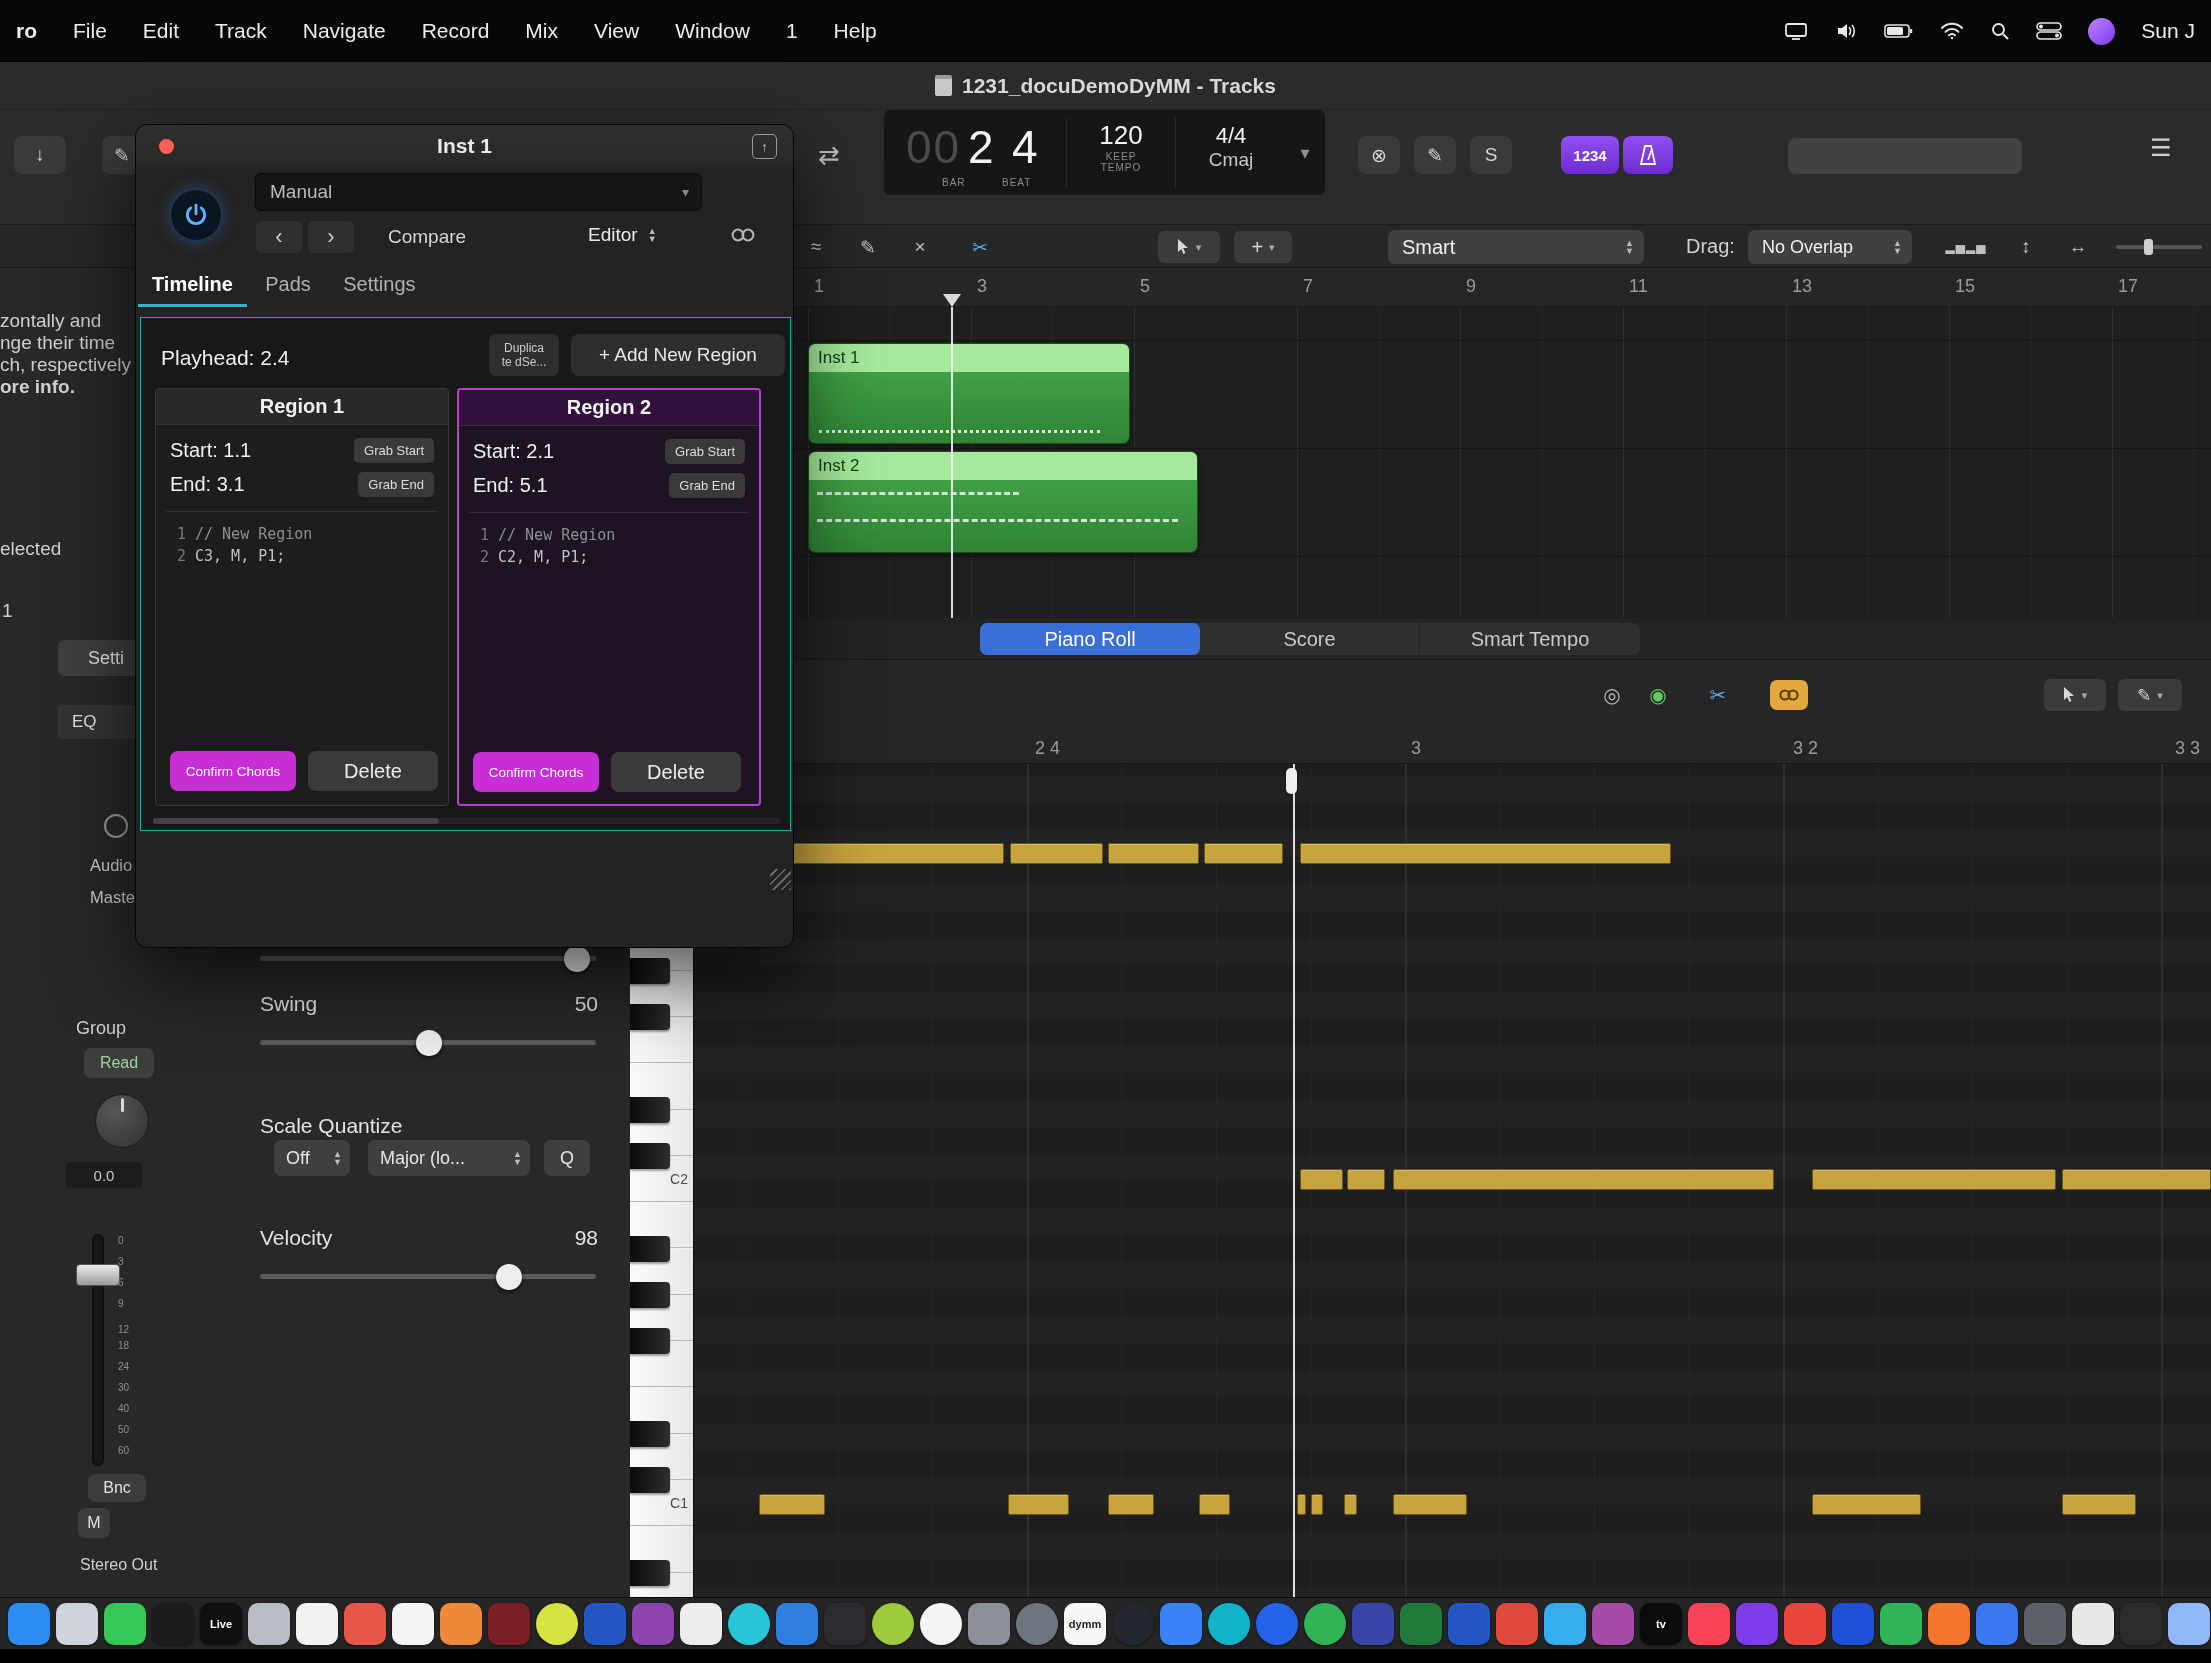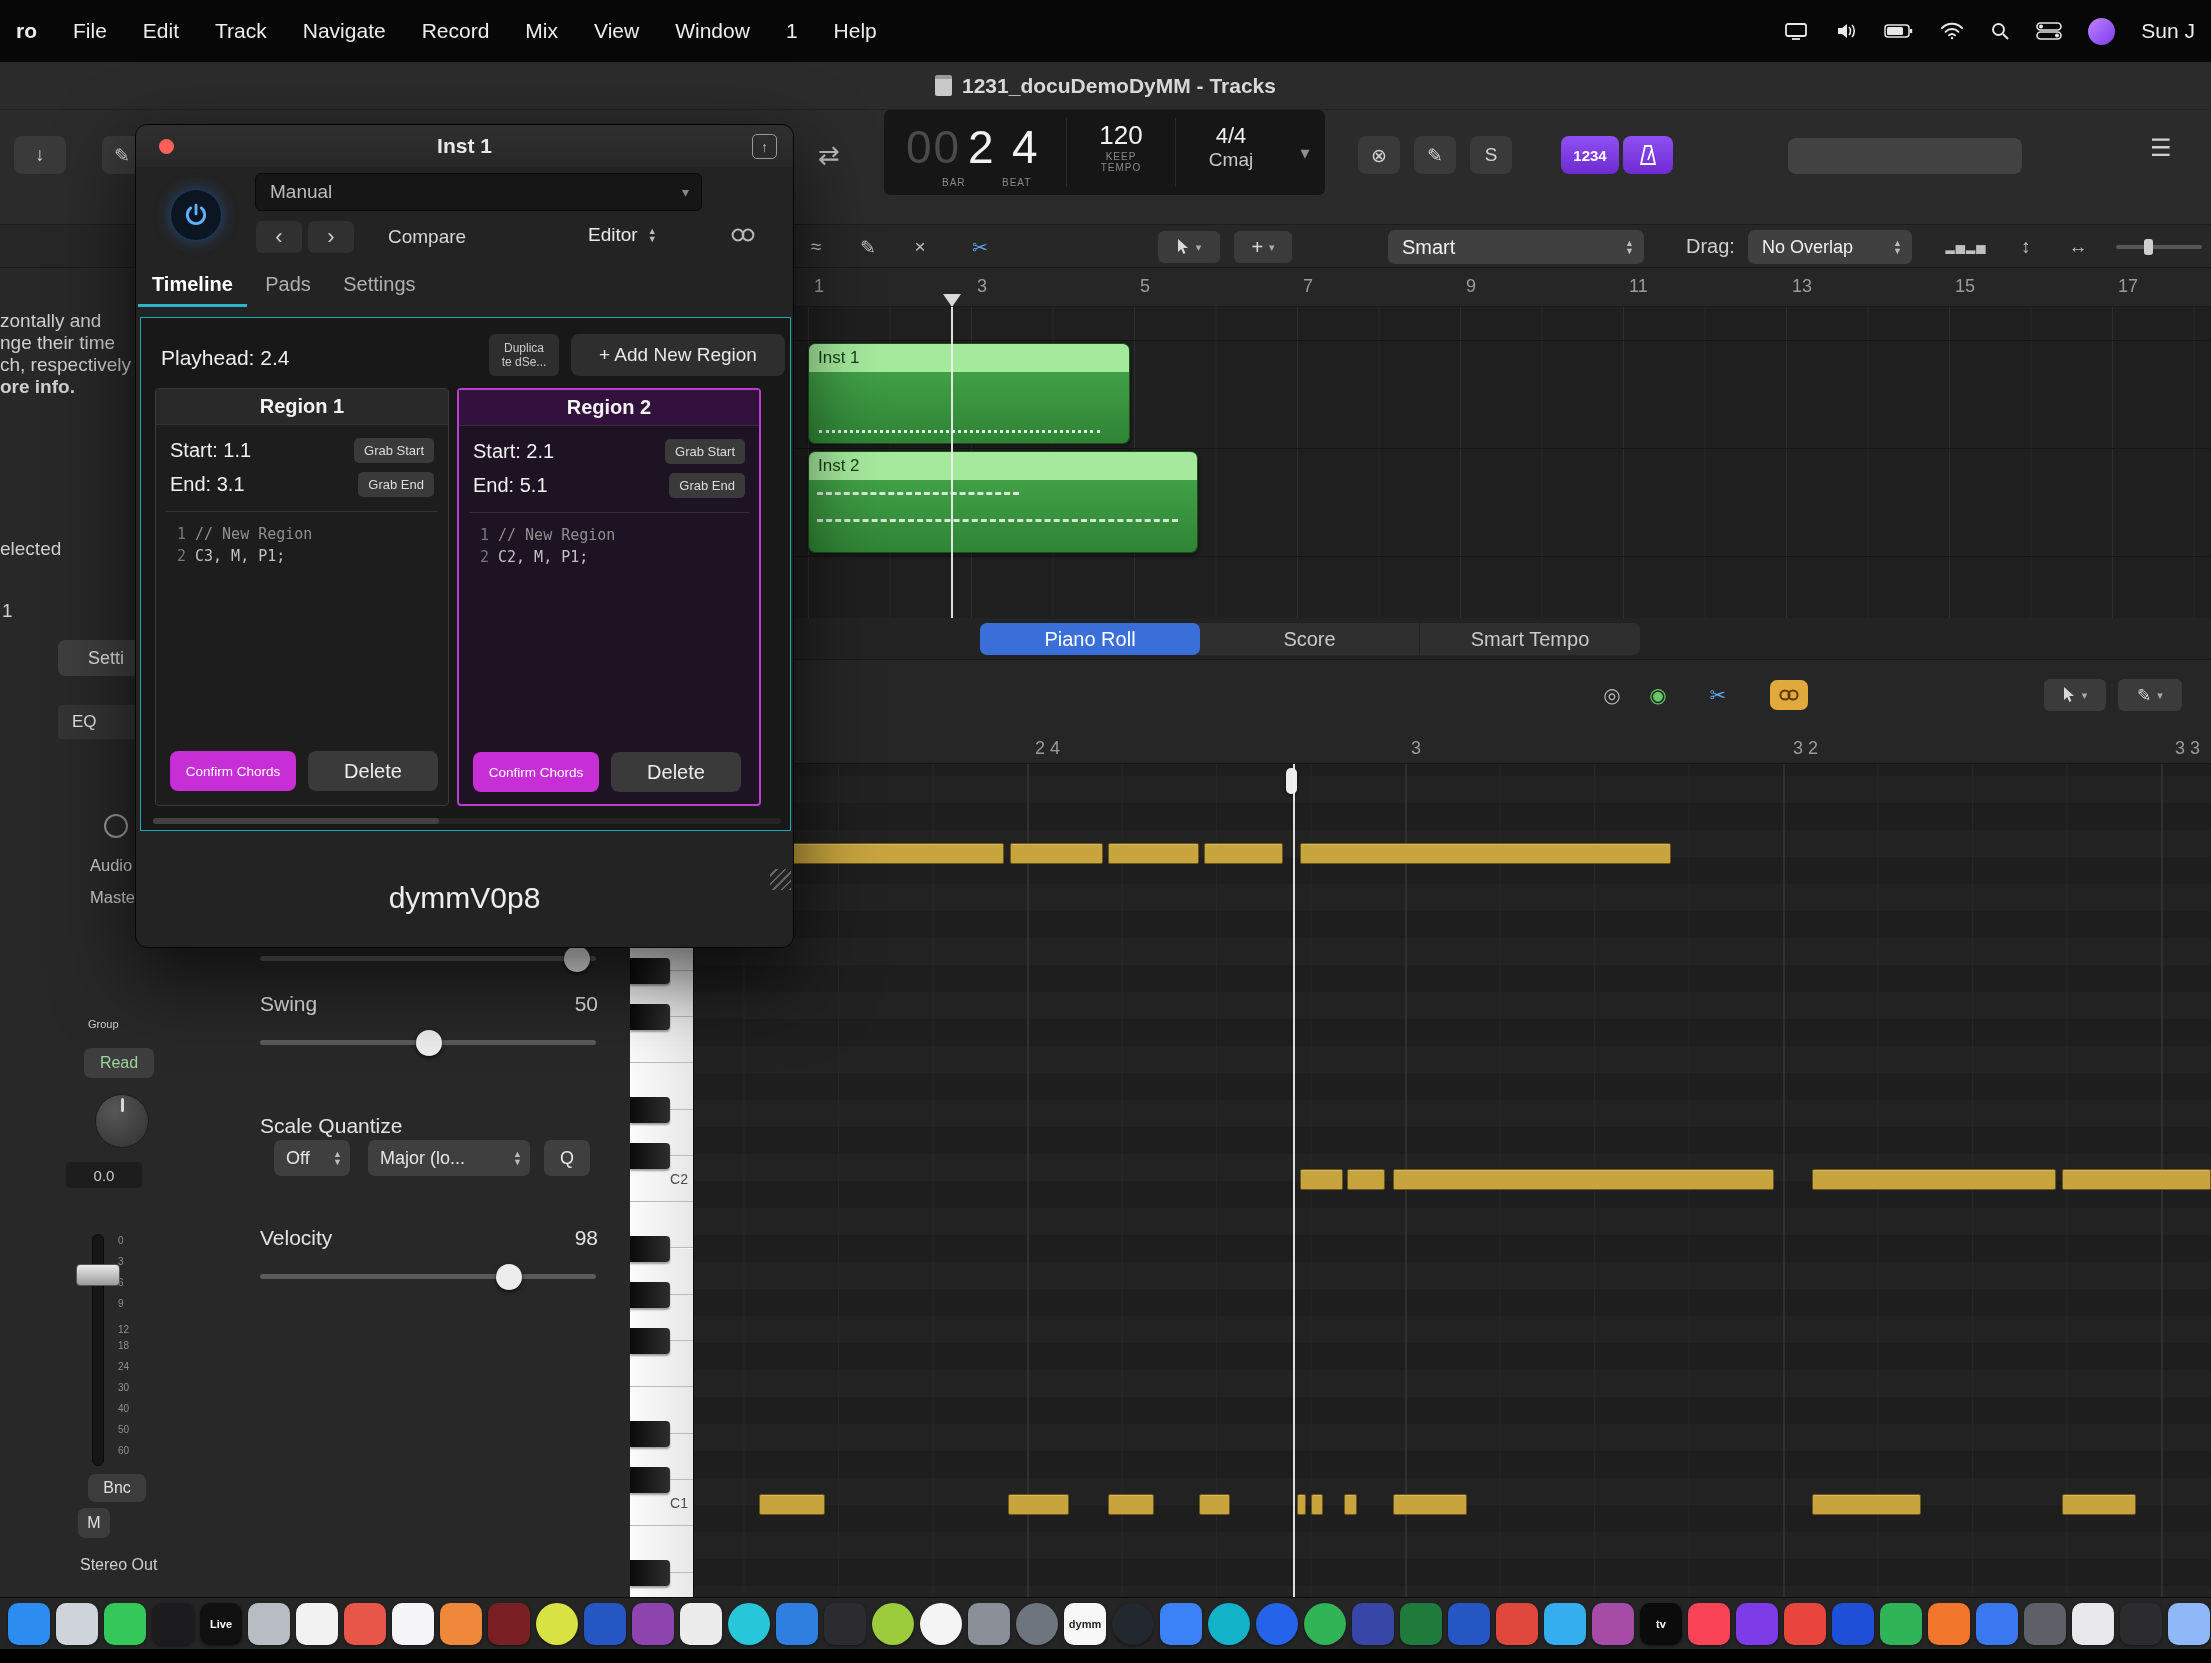--- a/index.html
+++ b/index.html
@@ -404,21 +404,21 @@
       <div class="lp-text" style="position:static">ch, respectively</div>
       <div class="lp-text" style="position:static;font-weight:bold">ore info.</div>
     </div>
     <span class="lp-text" style="left:0;top:270px">elected</span>
     <span class="lp-text" style="left:2px;top:332px">1</span>
     <div class="lp-btn" style="left:58px;top:372px;width:88px;height:36px;font-size:18px;padding-left:30px">Setti</div>
     <div class="lp-btn" style="left:58px;top:437px;width:88px;height:34px;font-size:17px;padding-left:14px;background:#343434;border-radius:4px">EQ</div>
     <div style="position:absolute;left:104px;top:546px;width:24px;height:24px;border:2px solid #9a9a9a;border-radius:50%"></div>
     <span class="lp-text" style="left:90px;top:588px;font-size:16.5px">Audio</span>
     <span class="lp-text" style="left:90px;top:620px;font-size:16.5px">Maste</span>
-    <span class="lp-text" style="left:88px;top:750px;font-size:11px">Group</span>
+    <span class="lp-text" style="left:76px;top:750px;font-size:18px">Group</span>
     <div class="lp-btn" style="left:84px;top:780px;width:70px;height:30px;font-size:16px;justify-content:center;color:#9fd49f">Read</div>
     <div style="position:absolute;left:95px;top:826px;width:54px;height:54px;border-radius:50%;background:radial-gradient(circle at 35% 30%,#575757,#303030);border:1px solid #1c1c1c">
       <div style="position:absolute;left:25px;top:3px;width:3px;height:14px;background:#d8d8d8;border-radius:2px"></div>
     </div>
     <div style="position:absolute;left:66px;top:894px;width:76px;height:26px;background:#1d1d1d;border-radius:4px;color:#c9c9c9;font-size:15px;display:flex;align-items:center;justify-content:center">0.0</div>
     <div style="position:absolute;left:92px;top:966px;width:12px;height:232px;background:#161616;border-radius:6px;border:1px solid #0a0a0a"></div>
     <div style="position:absolute;left:112px;top:968px;width:34px;height:232px">
         <span class="ftick" style="top: 0px;">0</span>
         <span class="ftick" style="top: 21px;">3</span>
         <span class="ftick" style="top: 42px;">6</span>
@@ -564,21 +564,20 @@
         <div class="btn-confirm" style="top:362px">Confirm Chords</div>
         <div class="btn-delete" style="top:362px">Delete</div>
       </div>
 
       <div style="position:absolute;left:12px;top:500px;width:628px;height:6px;background:#242424;border-radius:3px">
         <div style="position:absolute;left:0;top:0;width:286px;height:6px;background:#424242;border-radius:3px"></div>
       </div>
     </div>
 
     <div style="position:absolute;left:634px;top:744px;width:21px;height:21px;background:repeating-linear-gradient(135deg,transparent 0 4px,#8a8a8a 4px 6px);opacity:.65"></div>
-    <div style="position:absolute;left:0;top:756px;width:100%;text-align:center;font-size:30px;color:#ededed">dymmV0p8</div>
   </div>
 
   <div id="dock" class="abs">
     <div style="display:flex;gap:6px">
         <div class="dock-icon" style="background: rgb(45, 140, 240);"></div>
         <div class="dock-icon" style="background: rgb(207, 212, 218);"></div>
         <div class="dock-icon" style="background: rgb(52, 199, 89);"></div>
         <div class="dock-icon" style="background: rgb(28, 28, 30);"></div>
         <div class="dock-icon" style="background: rgb(16, 16, 16); color: rgb(255, 255, 255);">Live</div>
         <div class="dock-icon" style="background: rgb(184, 189, 196);"></div>

